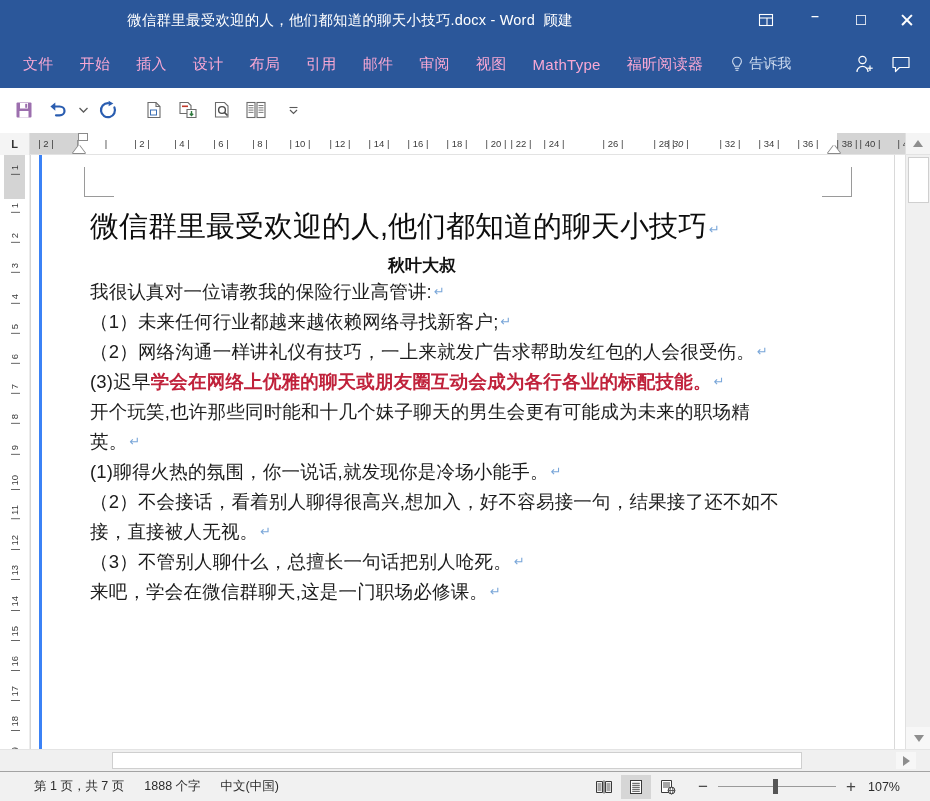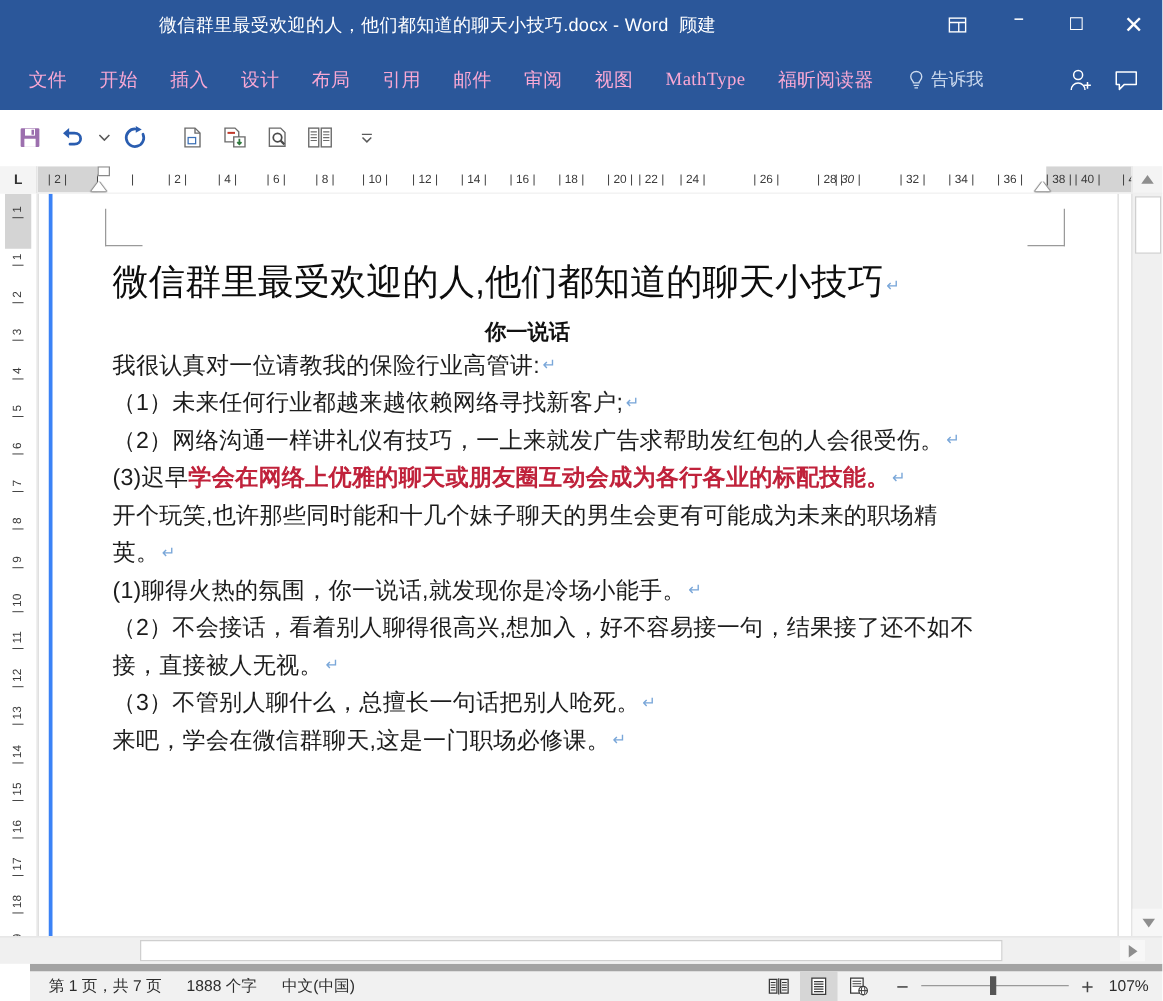--- a/index.html
+++ b/index.html
@@ -35,21 +35,21 @@
 
   
   .ribbon-tabs {
     height: 48px; background: #2b579a; display: flex; align-items: center;
     flex: 0 0 48px; padding-left: 10px; position: relative;
   }
   .rtab {
     color: #f9a8d4; font-size: 15px; padding: 6px 13px; white-space: nowrap;
     letter-spacing: .3px;
   }
-  .rtab.latin { font-family: Liberation Serif, serif; }
+  .rtab.latin { font-family: Liberation Sans, sans-serif; }
   .tellme {
     display: flex; align-items: center; gap: 5px; color: #cddbef;
     font-size: 14px; padding: 5px 8px; margin-left: 6px;
   }
   .ribbon-right { margin-left: auto; display: flex; align-items: center; gap: 2px; padding-right: 12px; }
   .icobtn { width: 34px; height: 34px; display: flex; align-items: center; justify-content: center; }
 
   
   .qat {
     height: 45px; background: #ffffff; display: flex; align-items: center;
@@ -144,21 +144,21 @@
   .hsb-thumb { position:absolute; left:0; width:690px; top:0; bottom:0; background:#ffffff;
                border:1px solid #cfcfcf; }
   .hsb-arrow { position:absolute; right: 14px; top:2px; bottom:2px; width:20px;
                display:flex; align-items:center; justify-content:center; background:#f7f7f7;}
   .arrow-rt { width:0;height:0;border-top:5px solid transparent;border-bottom:5px solid transparent;
               border-left:7px solid #8e8e8e; }
 
   
   .statusbar {
     height: 30px; background: #f1f1f1; flex: 0 0 30px; display: flex; align-items: center;
-    border-top: 6px solid #a3a3a3; font-size: 12.5px; color: #2c2c2c; padding: 0 5px; margin-left: 24px;
+    border-top: 1px solid #a3a3a3; font-size: 12.5px; color: #2c2c2c; padding: 0 24px;
   }
   .st-item { padding: 0 10px; white-space: nowrap; }
   .status-right { margin-left: auto; display: flex; align-items: center; gap: 2px; }
   .viewbtn { width: 30px; height: 24px; display:flex; align-items:center; justify-content:center;}
   .viewbtn.active { background: #d6d6d6; }
   .zoom-ctl { display:flex; align-items:center; gap:7px; padding-left: 10px; }
   .zm-sign { font-size: 17px; color: #444; width:16px; text-align:center; line-height:1;}
   .zslider { position: relative; width: 118px; height: 16px; }
   .ztrack { position:absolute; top:7px; left:0; right:0; height:1px; background:#9a9a9a; }
   .zthumb { position:absolute; left:55px; top:0; width:5px; height:15px; background:#555; }
@@ -376,21 +376,21 @@
       <div class="page">
         <div class="mcorner tl"></div>
         <div class="mcorner tr"></div>
 
         <div class="doc">
           <h1 class="doc-title">
             <span>微信群里最受欢迎的人,他们都知道的聊天小技巧</span><span class="pilcrow">↵</span>
           </h1>
 
           <p class="doc-author">
-            <span>你一说话</span>
+            <span>秋叶大叔</span>
           </p>
 
           <p class="doc-para">
             <span>我很认真对一位请教我的保险行业高管讲:</span><span class="pilcrow">↵</span>
           </p>
 
           <p class="doc-para">
             <span>（1）未来任何行业都越来越依赖网络寻找新客户;</span><span class="pilcrow">↵</span>
           </p>
 

